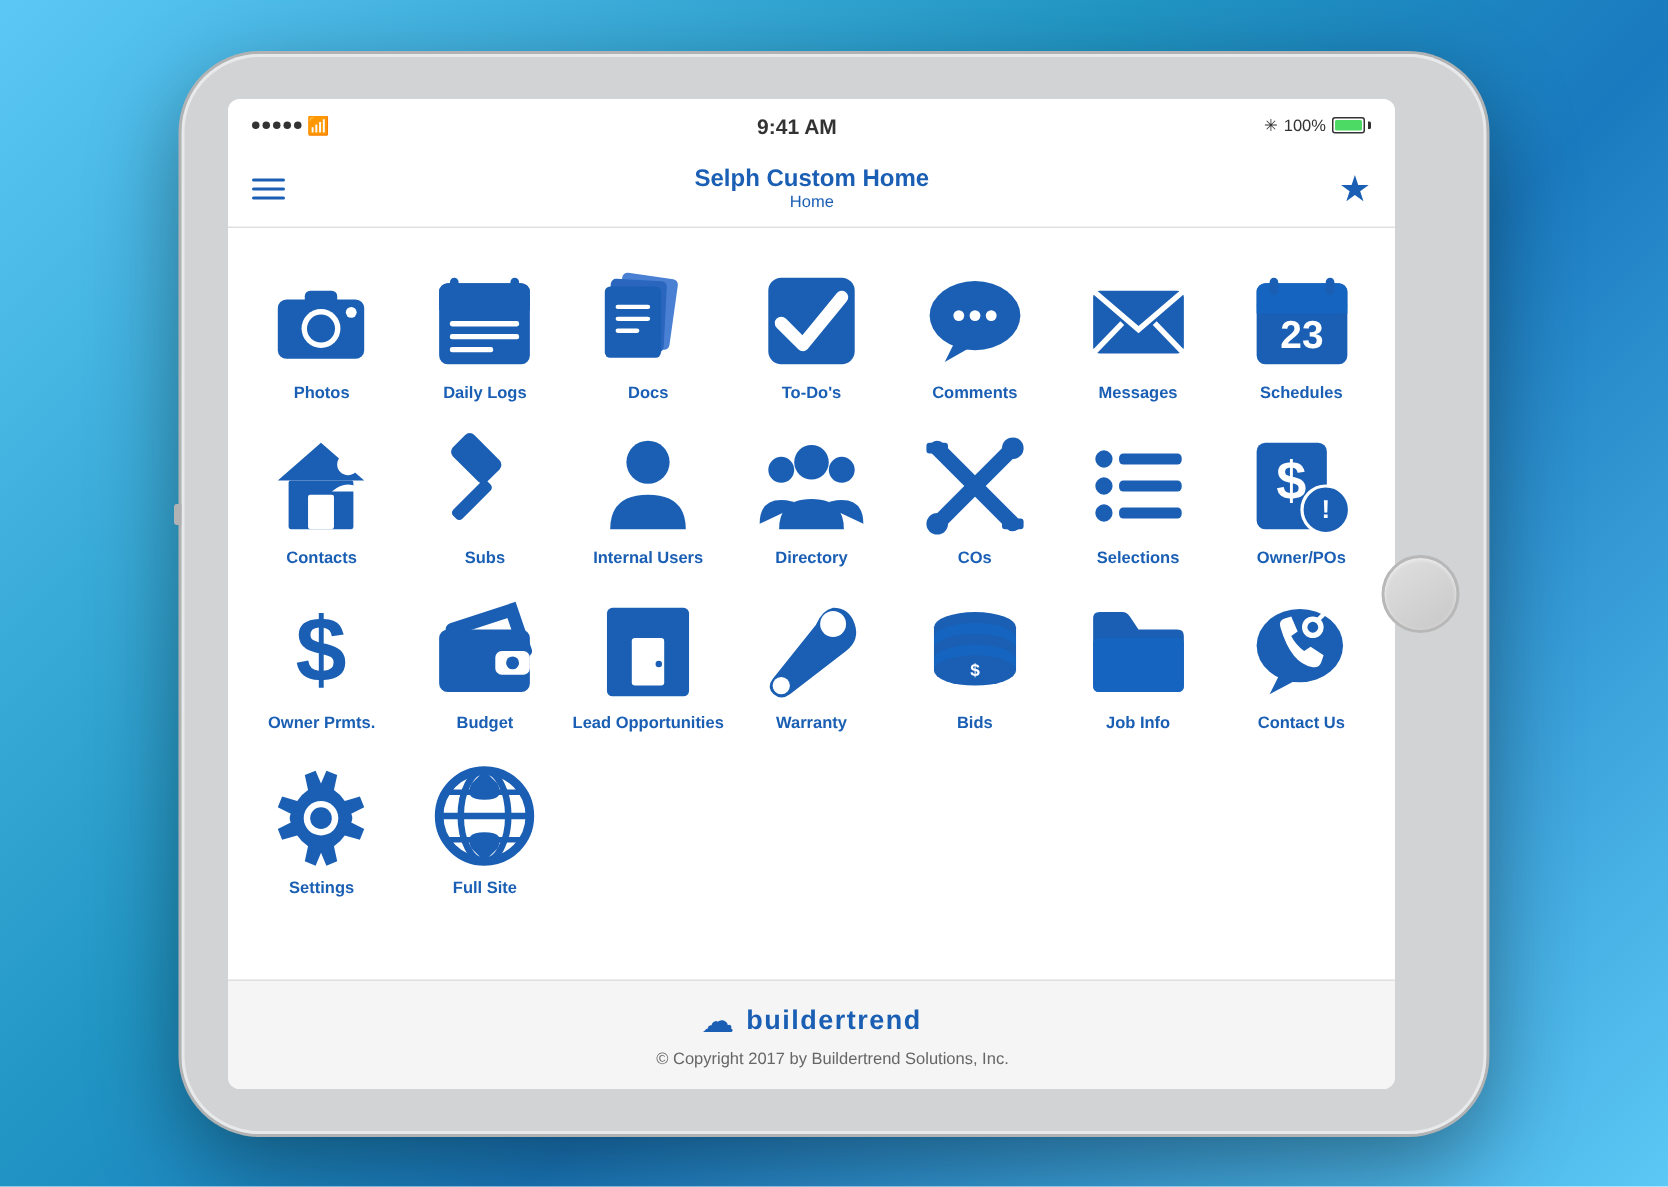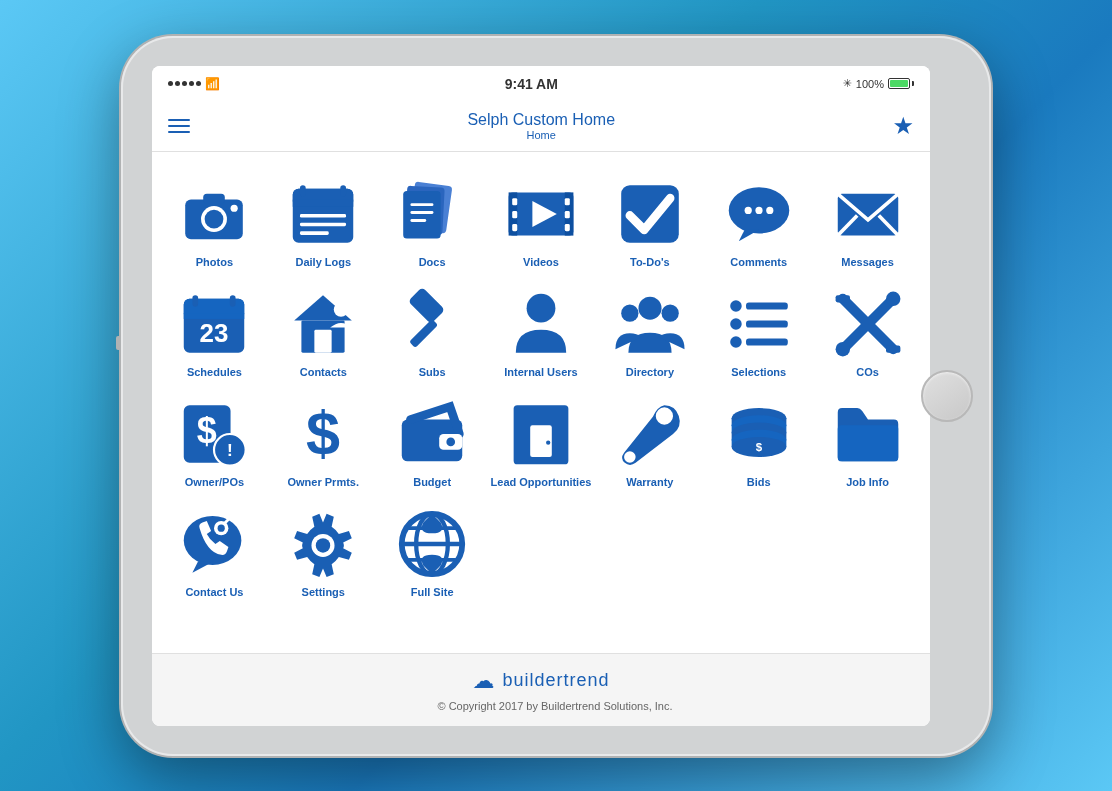--- a/index.html
+++ b/index.html
@@ -81,21 +81,21 @@
     .nav-bar {
       height: 50px;
       background: white;
       border-bottom: 1px solid #e0e0e0;
       display: flex;
       align-items: center;
       justify-content: space-between;
       padding: 0 16px;
     }
     .nav-title { text-align: center; flex: 1; }
-    .nav-title-text { display: block; color: #1a5fb4; font-size: 16px; font-weight: 400; }
+    .nav-title-text { display: block; color: #1a5fb4; font-size: 16px; font-weight: 700; }
     .nav-subtitle { display: block; color: #1a5fb4; font-size: 11px; }
     .hamburger-icon { display: flex; flex-direction: column; gap: 4px; cursor: pointer; }
     .hamburger-line { width: 22px; height: 2px; background: #1a5fb4; border-radius: 1px; }
     .star-icon { color: #1a5fb4; font-size: 24px; }
     
     .icon-grid {
       display: grid;
       grid-template-columns: repeat(7, 1fr);
       gap: 0;
       padding: 16px 8px;
@@ -134,21 +134,21 @@
       display: flex;
       flex-direction: column;
       align-items: center;
       gap: 6px;
       position: absolute;
       bottom: 0;
       left: 0;
       right: 0;
     }
     .footer-brand { display: flex; align-items: center; gap: 8px; }
-    .footer-name { color: #1a5fb4; font-size: 18px; font-weight: 400; letter-spacing: 1px; }
+    .footer-name { color: #1a5fb4; font-size: 18px; font-weight: 700; letter-spacing: 1px; }
     .footer-copy { font-size: 11px; color: #666; margin-left: 28px; }
     .content-area {
       height: 574px;
       overflow: hidden;
       position: relative;
     }
   </style>
 </head>
 <body>
 
@@ -225,35 +225,20 @@
       <rect x="14" y="12" width="52" height="66" rx="5" fill="#2a65be" transform="rotate(3, 40, 45)"></rect>
       <rect x="10" y="18" width="52" height="66" rx="5" fill="#1a5fb4"></rect>
       <rect x="20" y="35" width="32" height="4" rx="2" fill="white"></rect>
       <rect x="20" y="46" width="32" height="4" rx="2" fill="white"></rect>
       <rect x="20" y="57" width="22" height="4" rx="2" fill="white"></rect>
     </svg></div>
             <span class="icon-label">Docs</span>
           </div>
           <div class="icon-cell">
             <div class="icon-svg"><svg viewBox="0 0 100 100" xmlns="http://www.w3.org/2000/svg">
-      <rect x="5" y="20" width="90" height="60" rx="6" fill="#1a5fb4"></rect>
-      <rect x="5" y="20" width="12" height="60" fill="#0d4fa0"></rect>
-      <rect x="83" y="20" width="12" height="60" fill="#0d4fa0"></rect>
-      <rect x="10" y="28" width="7" height="10" rx="2" fill="white"></rect>
-      <rect x="10" y="46" width="7" height="10" rx="2" fill="white"></rect>
-      <rect x="10" y="64" width="7" height="10" rx="2" fill="white"></rect>
-      <rect x="83" y="28" width="7" height="10" rx="2" fill="white"></rect>
-      <rect x="83" y="46" width="7" height="10" rx="2" fill="white"></rect>
-      <rect x="83" y="64" width="7" height="10" rx="2" fill="white"></rect>
-      <polygon points="38,32 38,68 72,50" fill="white"></polygon>
-    </svg></div>
-            <span class="icon-label">Videos</span>
-          </div>
-          <div class="icon-cell">
-            <div class="icon-svg"><svg viewBox="0 0 100 100" xmlns="http://www.w3.org/2000/svg">
       <rect x="10" y="10" width="80" height="80" rx="12" fill="#1a5fb4"></rect>
       <polyline points="22,52 42,72 78,28" stroke="white" stroke-width="12" fill="none" stroke-linecap="round" stroke-linejoin="round"></polyline>
     </svg></div>
             <span class="icon-label">To-Do's</span>
           </div>
           <div class="icon-cell">
             <div class="icon-svg"><svg viewBox="0 0 100 100" xmlns="http://www.w3.org/2000/svg">
       <ellipse cx="50" cy="45" rx="42" ry="32" fill="#1a5fb4"></ellipse>
       <polygon points="30,72 22,88 50,72" fill="#1a5fb4"></polygon>
       <circle cx="35" cy="45" r="5" fill="white"></circle>
@@ -312,39 +297,39 @@
       <path d="M20,90 Q20,62 50,62 Q80,62 80,90" fill="#1a5fb4"></path>
       <circle cx="22" cy="35" r="12" fill="#1a5fb4"></circle>
       <path d="M2,85 Q2,63 22,63 Q32,63 38,68" fill="#1a5fb4"></path>
       <circle cx="78" cy="35" r="12" fill="#1a5fb4"></circle>
       <path d="M98,85 Q98,63 78,63 Q68,63 62,68" fill="#1a5fb4"></path>
     </svg></div>
             <span class="icon-label">Directory</span>
           </div>
           <div class="icon-cell">
             <div class="icon-svg"><svg viewBox="0 0 100 100" xmlns="http://www.w3.org/2000/svg">
+      <line x1="15" y1="85" x2="85" y2="15" stroke="#1a5fb4" stroke-width="14" stroke-linecap="round"></line>
+      <line x1="15" y1="15" x2="85" y2="85" stroke="#1a5fb4" stroke-width="14" stroke-linecap="round"></line>
+      <circle cx="15" cy="85" r="10" fill="#1a5fb4"></circle>
+      <circle cx="85" cy="15" r="10" fill="#1a5fb4"></circle>
+      <rect x="5" y="10" width="20" height="10" rx="3" fill="#1a5fb4"></rect>
+      <rect x="75" y="80" width="20" height="10" rx="3" fill="#1a5fb4"></rect>
+    </svg></div>
+            <span class="icon-label">COs</span>
+          </div>
+          <div class="icon-cell">
+            <div class="icon-svg"><svg viewBox="0 0 100 100" xmlns="http://www.w3.org/2000/svg">
       <circle cx="18" cy="25" r="8" fill="#1a5fb4"></circle>
       <rect x="32" y="20" width="58" height="10" rx="4" fill="#1a5fb4"></rect>
       <circle cx="18" cy="50" r="8" fill="#1a5fb4"></circle>
       <rect x="32" y="45" width="58" height="10" rx="4" fill="#1a5fb4"></rect>
       <circle cx="18" cy="75" r="8" fill="#1a5fb4"></circle>
       <rect x="32" y="70" width="58" height="10" rx="4" fill="#1a5fb4"></rect>
     </svg></div>
             <span class="icon-label">Selections</span>
-          </div>
-          <div class="icon-cell">
-            <div class="icon-svg"><svg viewBox="0 0 100 100" xmlns="http://www.w3.org/2000/svg">
-      <line x1="15" y1="85" x2="85" y2="15" stroke="#1a5fb4" stroke-width="14" stroke-linecap="round"></line>
-      <line x1="15" y1="15" x2="85" y2="85" stroke="#1a5fb4" stroke-width="14" stroke-linecap="round"></line>
-      <circle cx="15" cy="85" r="10" fill="#1a5fb4"></circle>
-      <circle cx="85" cy="15" r="10" fill="#1a5fb4"></circle>
-      <rect x="5" y="10" width="20" height="10" rx="3" fill="#1a5fb4"></rect>
-      <rect x="75" y="80" width="20" height="10" rx="3" fill="#1a5fb4"></rect>
-    </svg></div>
-            <span class="icon-label">COs</span>
           </div>
           <div class="icon-cell">
             <div class="icon-svg"><svg viewBox="0 0 100 100" xmlns="http://www.w3.org/2000/svg">
       <rect x="8" y="10" width="65" height="80" rx="8" fill="#1a5fb4"></rect>
       <text x="40" y="62" text-anchor="middle" font-size="50" font-weight="bold" fill="white" font-family="Arial">$</text>
       <circle cx="72" cy="72" r="22" fill="#1a5fb4" stroke="white" stroke-width="3"></circle>
       <text x="72" y="80" text-anchor="middle" font-size="24" font-weight="bold" fill="white" font-family="Arial">!</text>
     </svg></div>
             <span class="icon-label">Owner/POs</span>
           </div>

